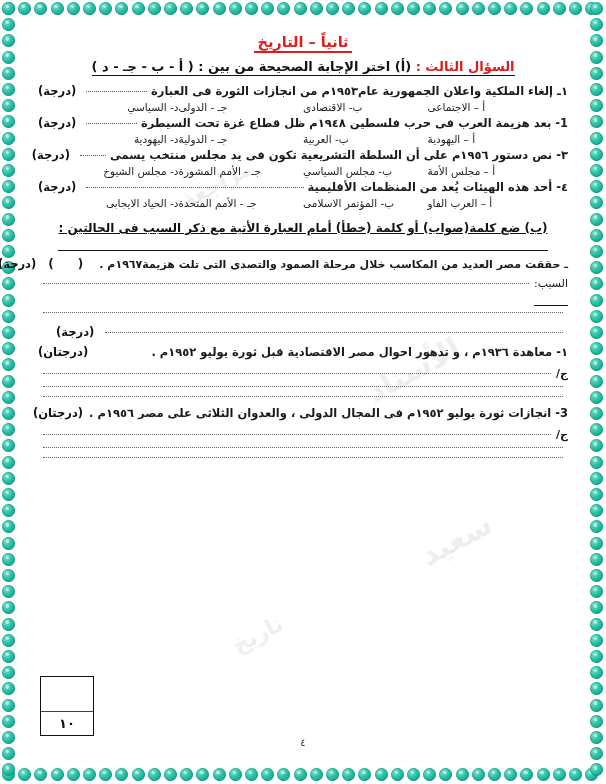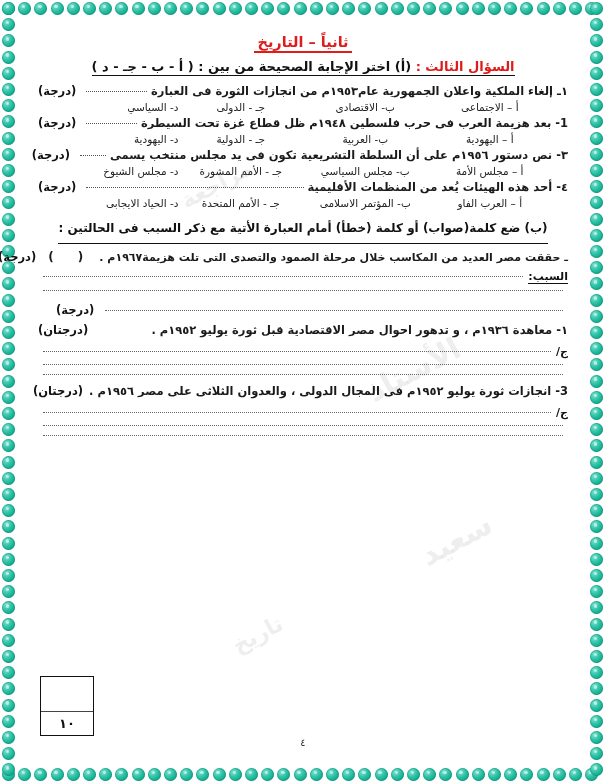--- a/index.html
+++ b/index.html
@@ -72,37 +72,37 @@
     flex:1 1 auto;min-width:26px;margin:0 4px;
     border-bottom:1.3px dotted #555;position:relative;top:-3px;
   }
   .mark{flex:0 0 auto;font-size:11.5px;font-weight:700;color:#111;margin-right:6px;}
   .mark-left{margin-left:18px;}
 
   .opts{
     display:flex;justify-content:space-between;
     font-size:10.5px;color:#222;margin:3px 16px 0 16px;
   }
-  .opts span{flex:1 1 0;text-align:center;}
+  .opts span{flex:1 1 0;text-align:left;}
   .opts span:last-child{text-align:right;}
 
   
   .sec-head{
     text-align:center;font-size:12px;font-weight:700;color:#111;margin:12px 0 6px 0;
   }
-  .sec-head .u{border-bottom:1.4px solid #111;padding-bottom:8px;display:inline-block;}
+  .sec-head .u{border-bottom:1.4px solid #111;padding-bottom:15px;display:inline-block;text-decoration:underline;}
 
   .tf-row{
     display:flex;align-items:baseline;font-size:11px;font-weight:700;color:#1a1a1a;
     margin-top:4px;white-space:nowrap;
   }
   .paren{flex:0 0 auto;margin:0 6px;font-size:12px;letter-spacing:10px;}
 
   .reason-line{display:flex;align-items:baseline;margin-top:6px;font-size:11px;}
-  .reason-lbl{font-weight:700;color:#111;border-bottom:1.2px solid #111;padding-bottom:0px;flex:0 0 auto;}
+  .reason-lbl{font-weight:400;color:#111;border-bottom:1.2px solid #111;padding-bottom:15px;flex:0 0 auto;}
   .fill{flex:1 1 auto;border-bottom:1.3px dotted #666;margin:0 5px;position:relative;top:-3px;}
   .blank-row{display:flex;align-items:baseline;margin-top:9px;font-size:11px;}
 
   
   .sub-q{
     display:flex;align-items:baseline;font-size:11.5px;font-weight:700;color:#1a1a1a;
     margin-top:6px;white-space:nowrap;
   }
   .ans-mark{display:flex;align-items:baseline;margin-top:8px;font-size:11px;}
   .ans-lbl{flex:0 0 auto;font-weight:700;color:#111;}

